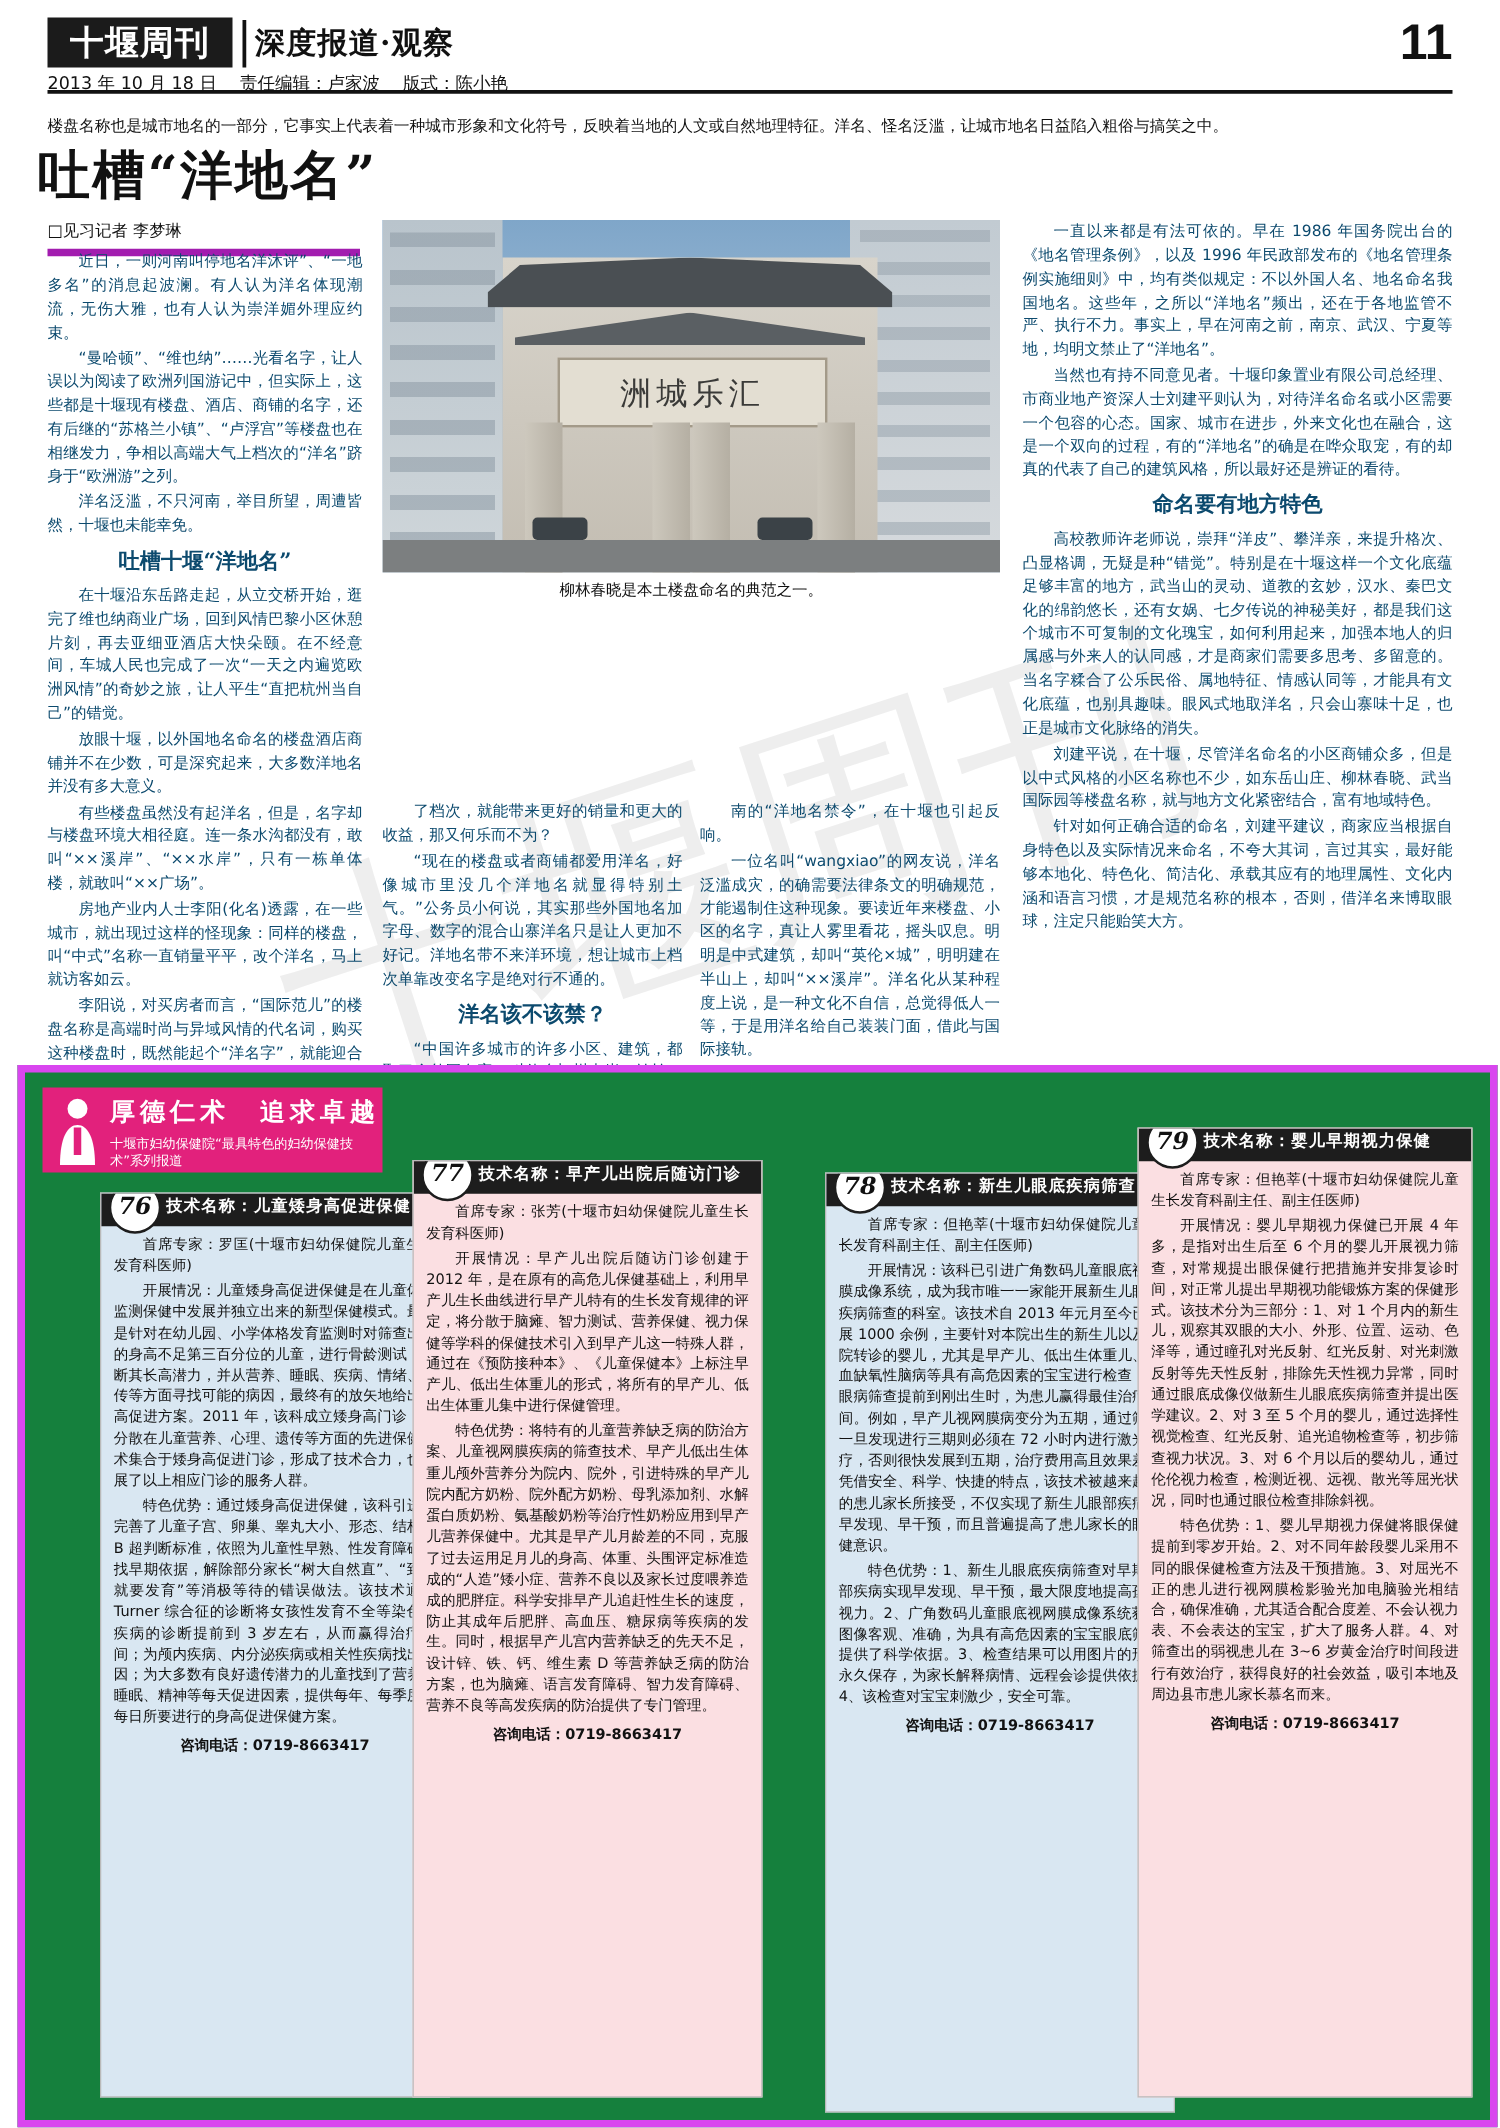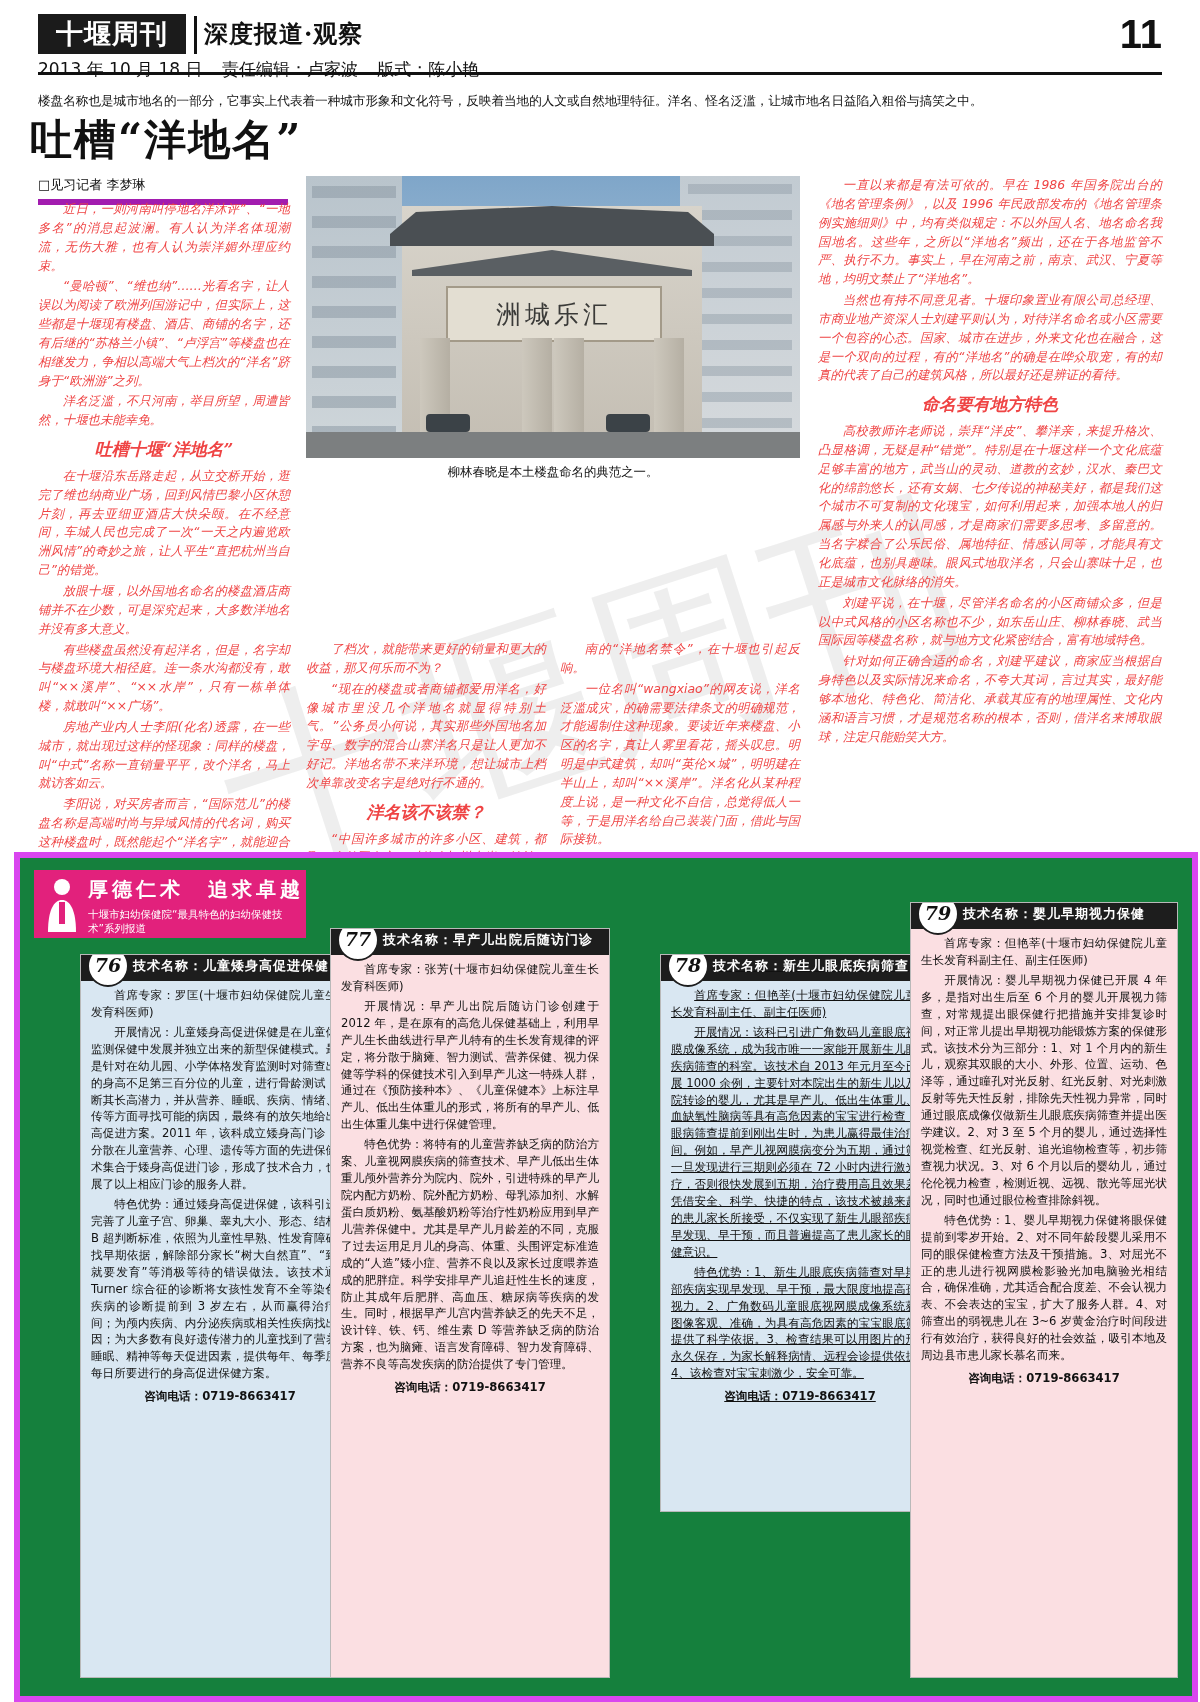--- a/index.html
+++ b/index.html
@@ -28,21 +28,21 @@
   .sec-title{
     position:absolute;left:166px;top:4px;
     font-family:"DejaVu Serif", serif;
     font-weight:bold;font-size:24px;color:#111;letter-spacing:1px;
   }
   .vbar{
     position:absolute;left:156px;top:2px;width:3px;height:38px;background:#111;
   }
   .dateline{
     position:absolute;left:0;top:44px;
-    font-size:17px;color:#111;font-family:"DejaVu Sans", sans-serif;
+    font-size:14px;color:#111;font-family:"DejaVu Sans", sans-serif;
   }
   .dateline .sp{margin-left:14px;}
   .pagenum{
     position:absolute;right:0;top:-2px;
     font-size:40px;font-weight:bold;color:#111;
     font-family:"Liberation Sans", sans-serif;
   }
 
   
   .lead{
@@ -58,23 +58,22 @@
   .byline{
     position:absolute;left:38px;top:176px;width:250px;
     font-size:13px;color:#111;padding-bottom:5px;
     border-bottom:6px solid #a21caf;
     font-family:"DejaVu Sans", sans-serif;
   }
 
   
   .col{
     position:absolute;
-    font-size:12.4px;line-height:1.52;text-align:justify;color:#ef4444;
+    font-size:12.4px;line-height:1.52;text-align:justify;color:#0c4a6e;
     font-family:"DejaVu Sans", sans-serif;
-    font-style:italic;
   }
   .col p{margin:0 0 2px 0;text-indent:2em;}
   .col h3{
     margin:7px 0 4px 0;font-size:17px;text-align:center;font-weight:bold;
     font-family:"DejaVu Serif", serif;
   }
   #col1{left:38px;top:200px;width:252px;}
   #col2{left:306px;top:640px;width:240px;}
   #col3{left:560px;top:640px;width:240px;}
   #col4{left:818px;top:176px;width:344px;}
@@ -166,21 +165,21 @@
     font-family:"DejaVu Serif", serif;font-style:italic;font-weight:bold;font-size:19px;
     position:absolute;left:6px;top:-6px;
   }
   .cardhead .ht{
     margin-left:52px;font-size:13px;font-weight:bold;
     font-family:"DejaVu Sans", sans-serif;letter-spacing:1px;
   }
 
   #card76{left:20px;top:96px;width:280px;height:724px;}
   #card77{left:310px;top:70px;width:280px;height:750px;}
-  #card78{left:600px;top:96px;width:280px;height:558px;text-decoration:underline;}
+  #card78{left:600px;top:80px;width:280px;height:752px;}
   #card79{left:890px;top:44px;width:268px;height:776px;}
 </style>
 </head>
 <body>
 
 <div class="page">
 
   <div class="masthead">
     <div class="logo-box">十堰周刊</div>
     <div class="vbar"></div>

